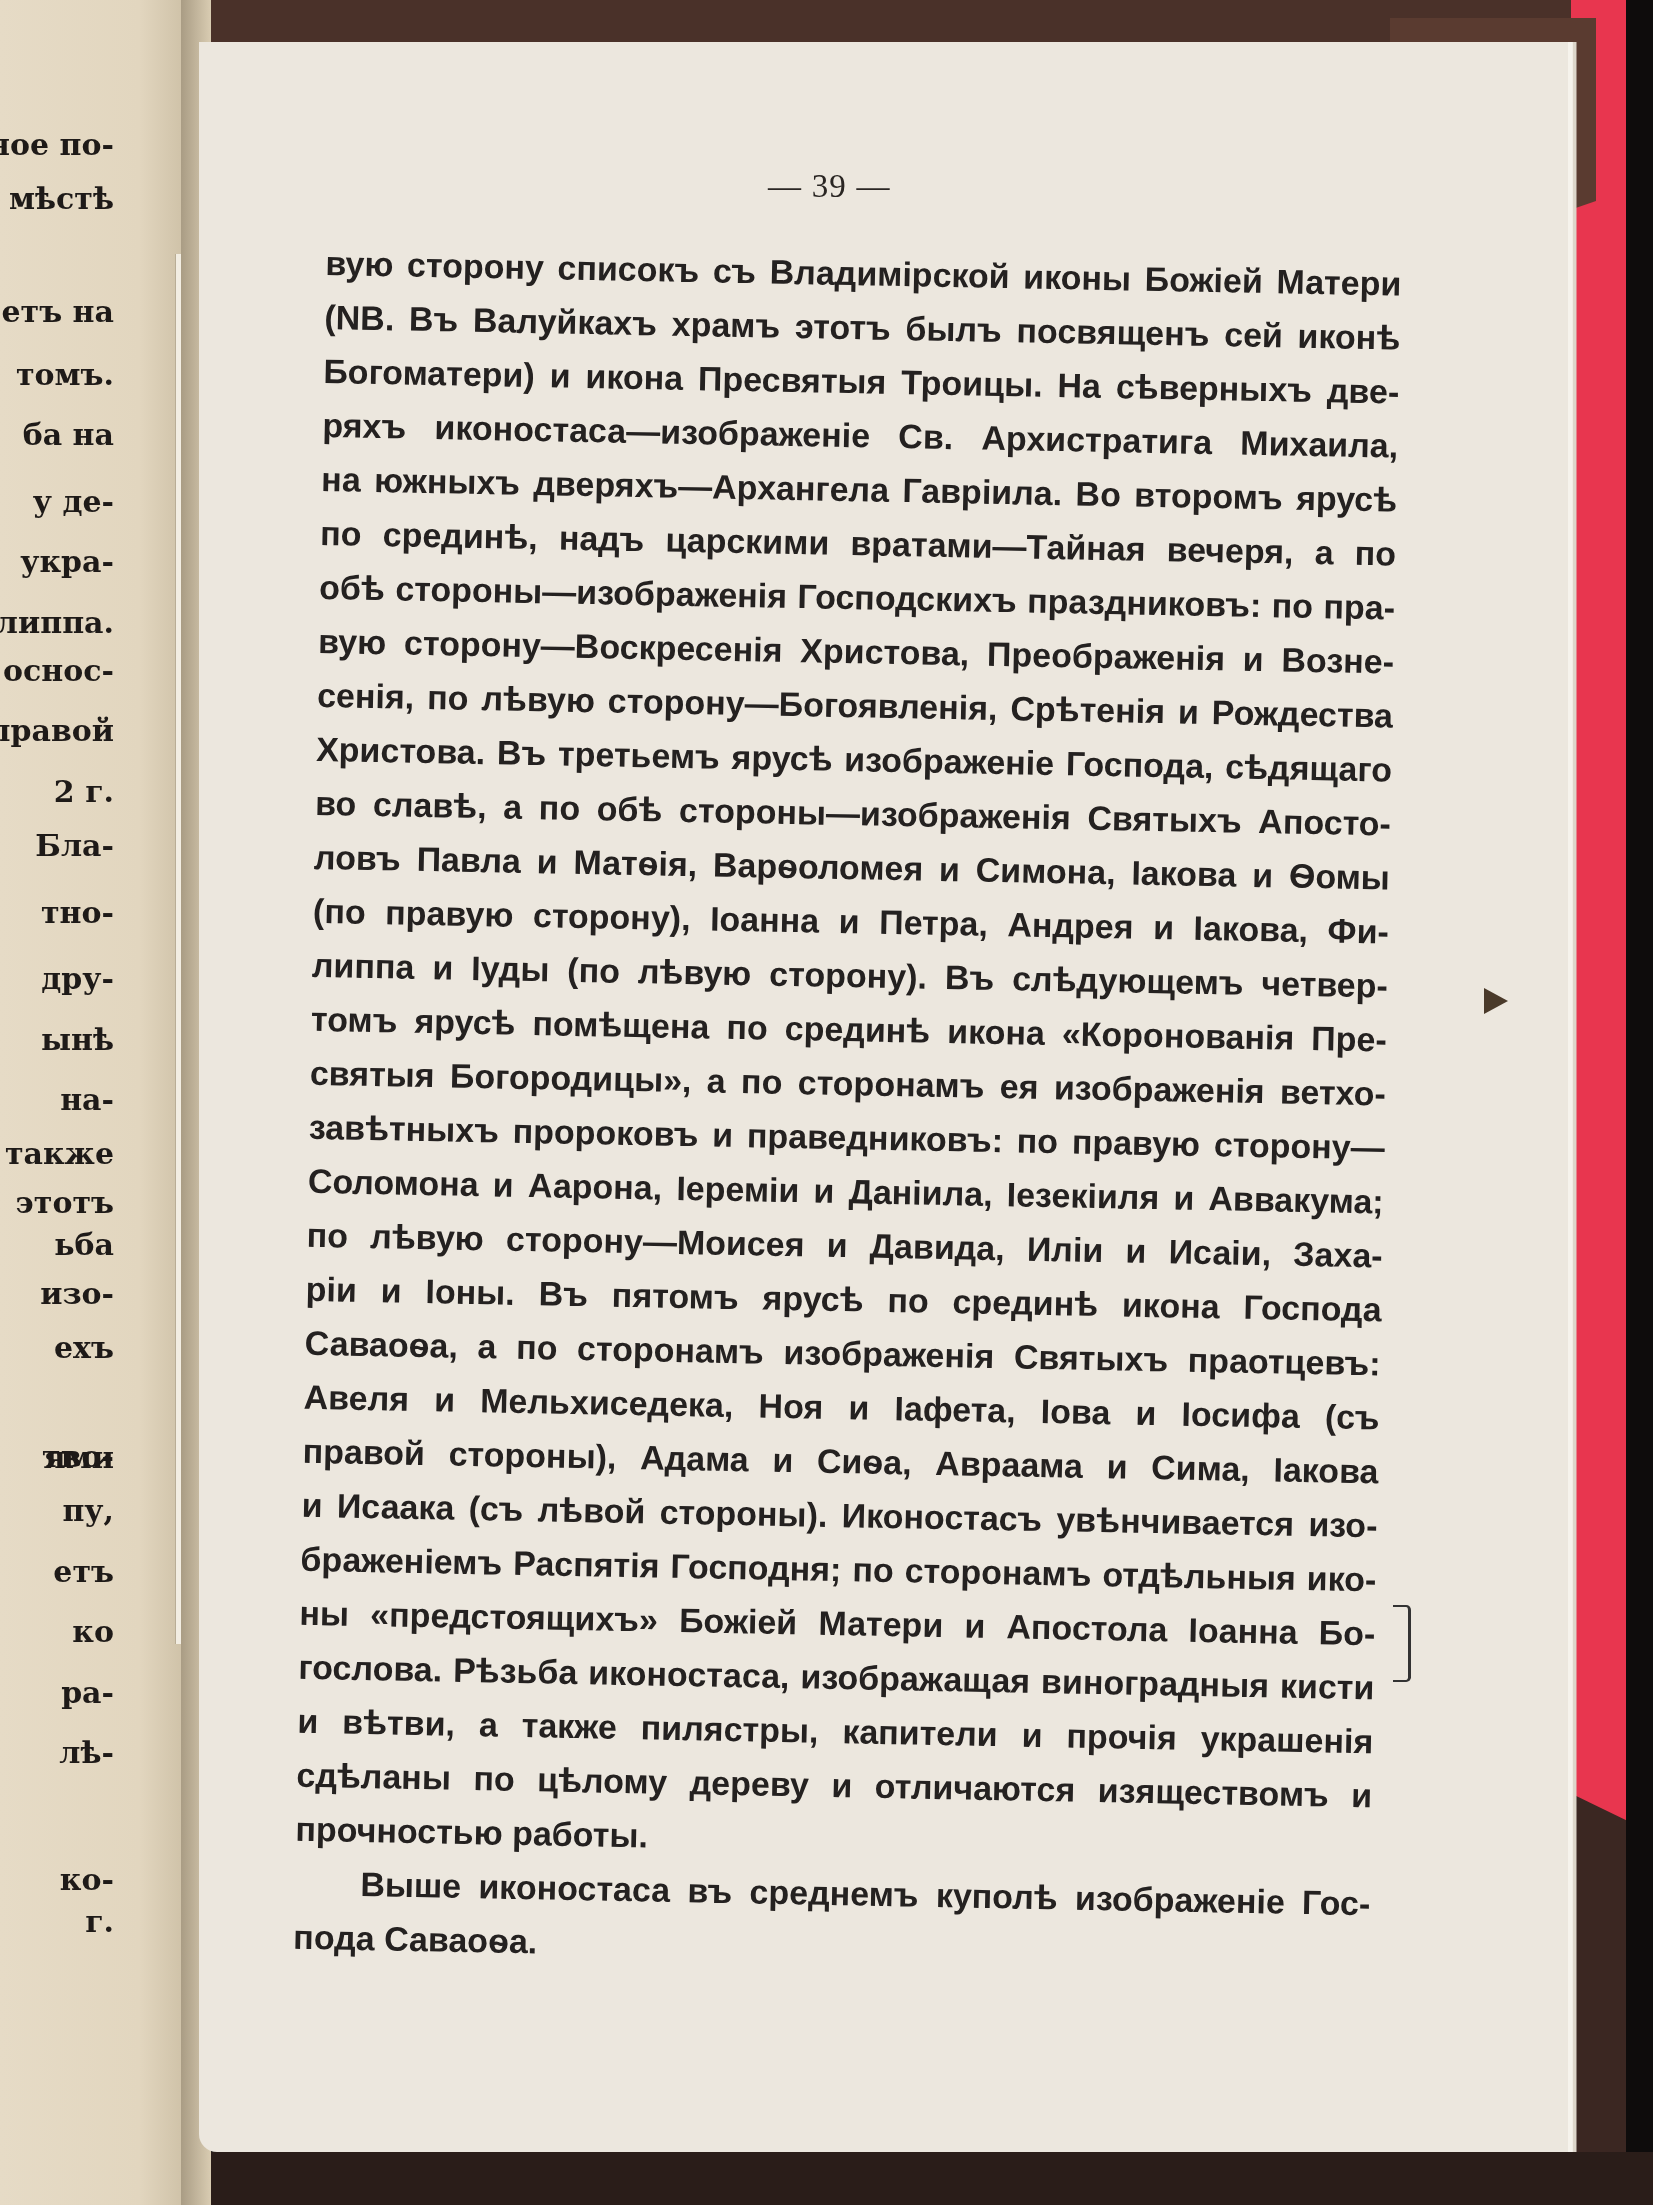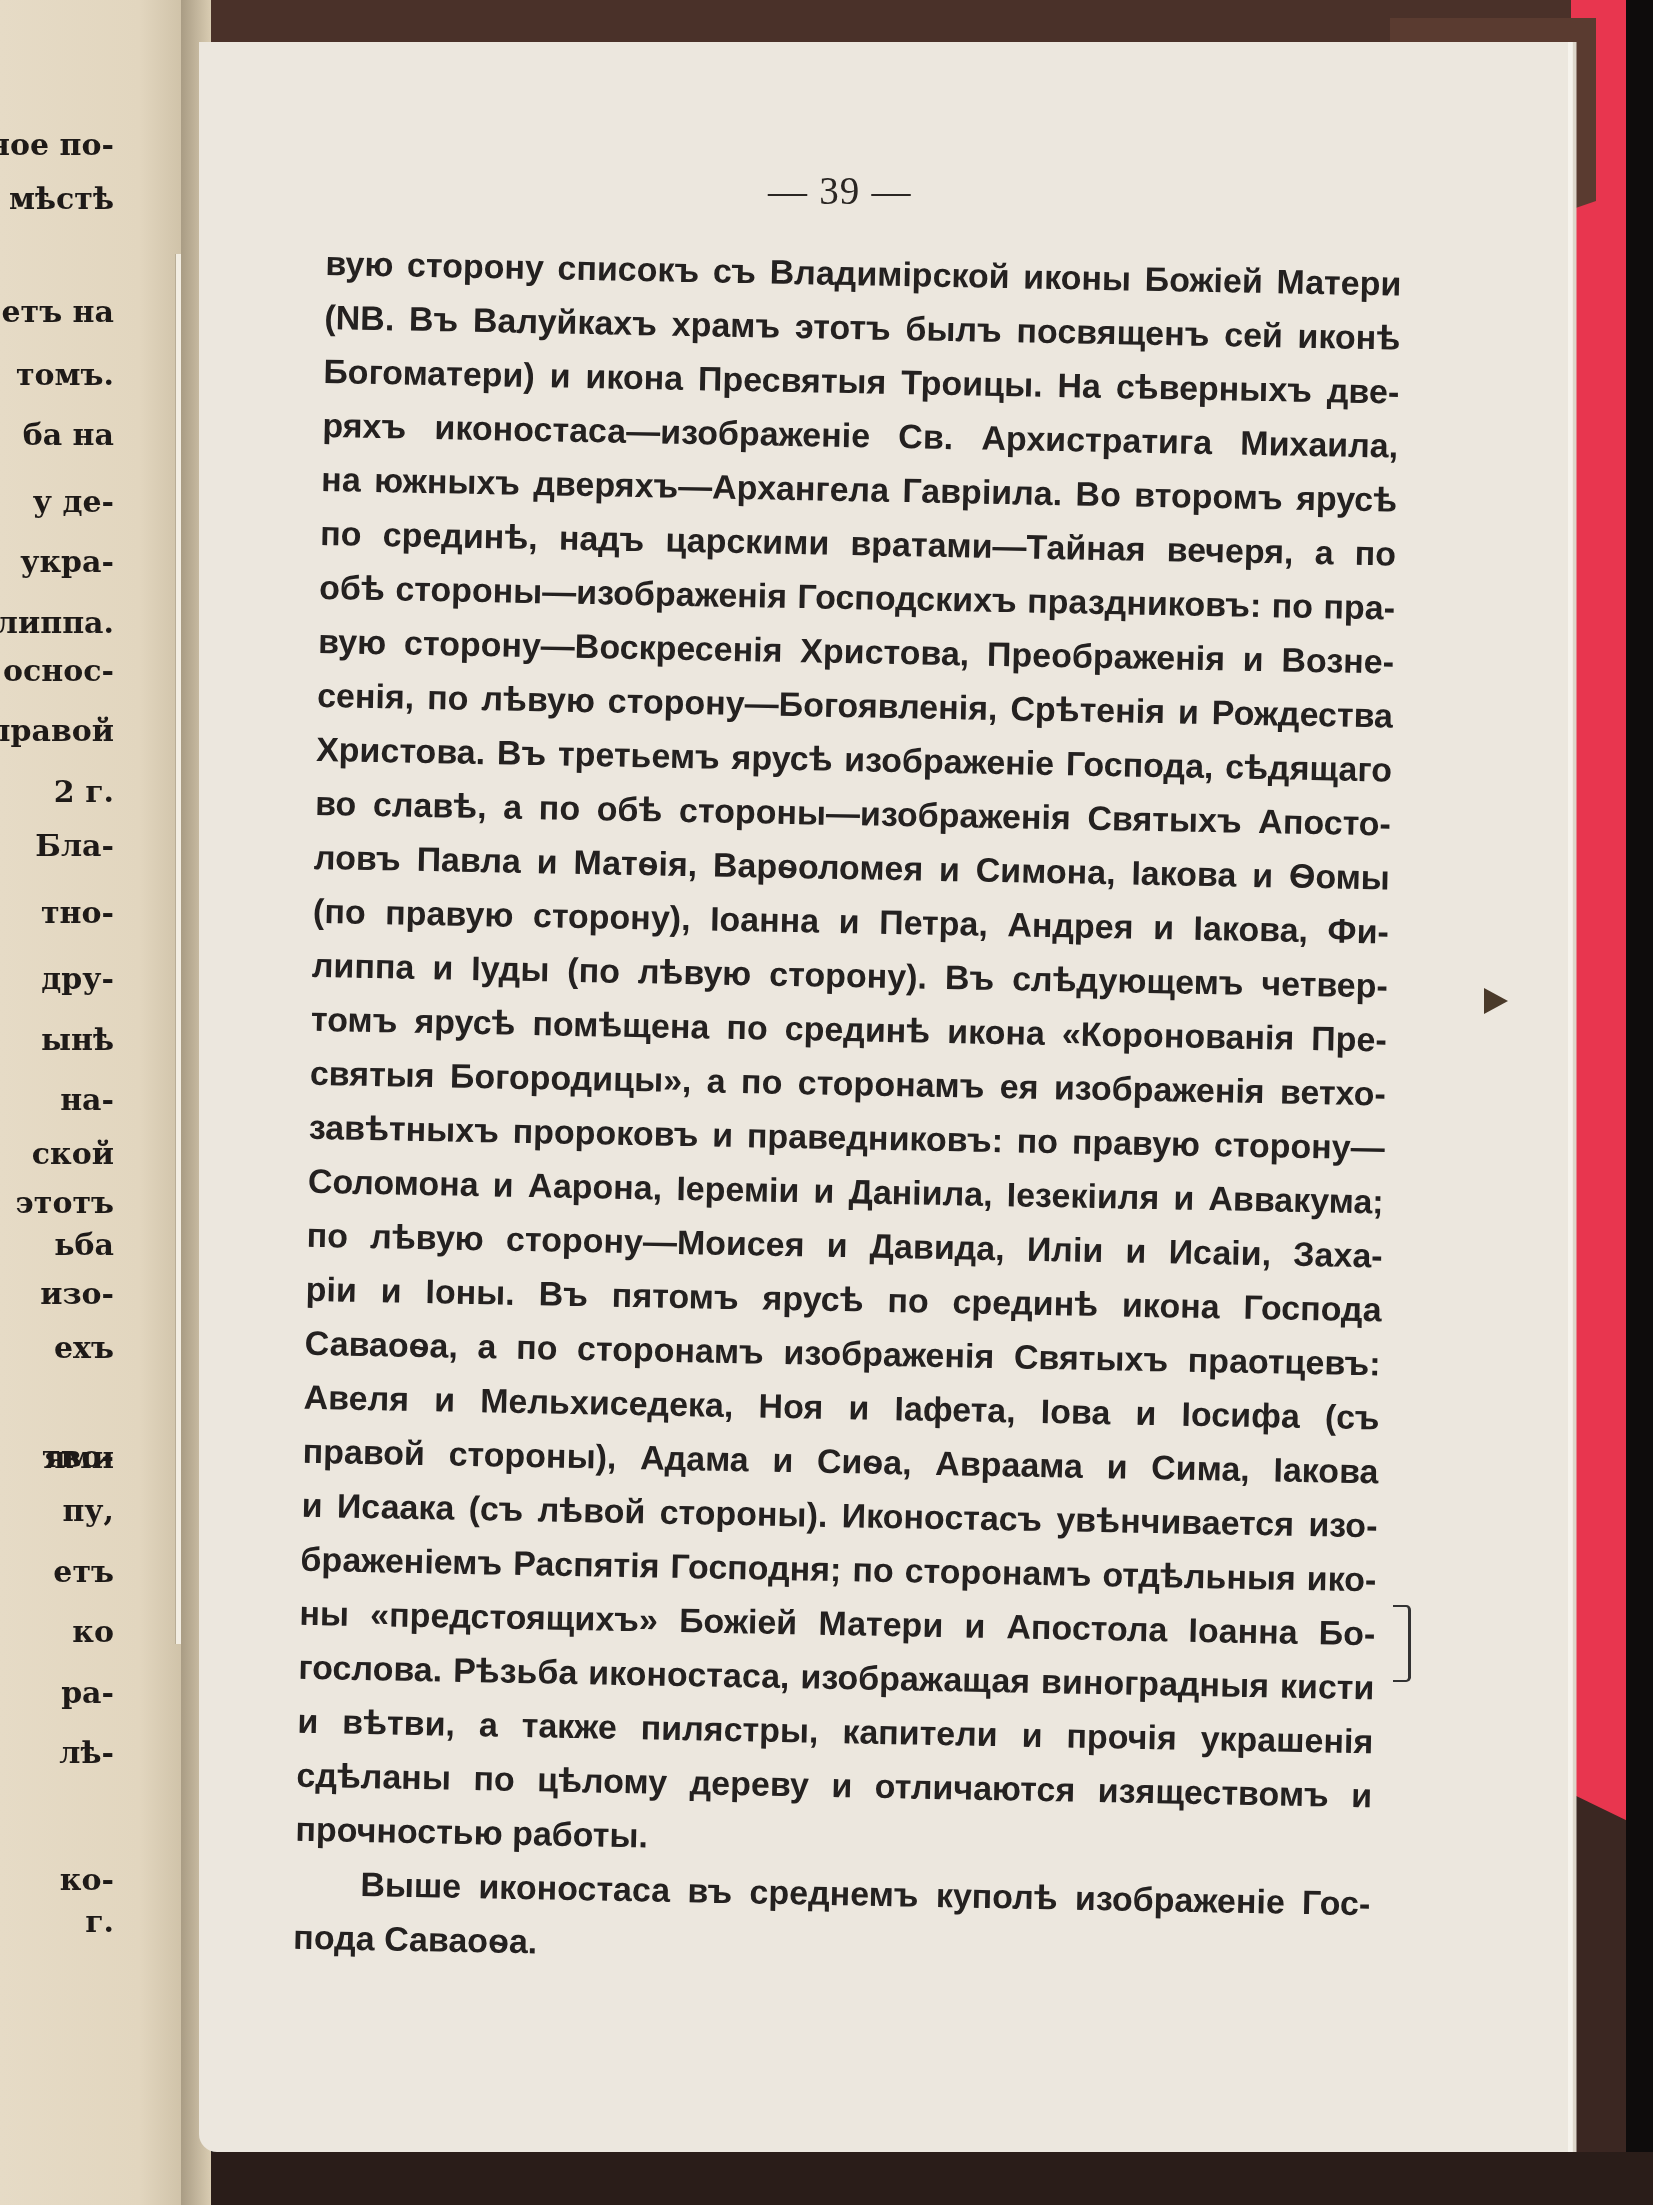--- a/index.html
+++ b/index.html
@@ -47,21 +47,21 @@
     background:linear-gradient(to right, #a99c84, #d9ccb2);
   }
   
   .page {
     position:absolute; left:199px; top:42px; width:1369px; height:2110px;
     background:#ece7de;
     box-shadow: 4.8px 0 0 #f6f3ec, 8.5px 0 0 #ddd6ca;
     border-bottom-left-radius:18px;
   }
   .page-number {
-    position:absolute; left:768px; top:168px; font-size:39px; color:#2a2623;
+    position:absolute; left:768px; top:168px; font-size:33px; color:#2a2623;
     font-family:"Liberation Serif", serif; letter-spacing:1.2px;
   }
   .text-block {
     position:absolute; left:326px; top:236px; width:1076px;
     font-family:"Liberation Sans", "DejaVu Sans", sans-serif;
     font-weight:bold; font-stretch:condensed;
     font-size:34px; line-height:54px; color:#242120;
     transform: rotate(1.1deg); transform-origin: left top;
   }
   .text-block .ln { display:block; white-space:nowrap; text-align:justify; text-align-last:justify; }
@@ -102,21 +102,21 @@
   <div class="line" style="top:544px">укра-</div>
   <div class="line" style="top:605px">липпа.</div>
   <div class="line" style="top:653px">оснос-</div>
   <div class="line" style="top:713px">правой</div>
   <div class="line" style="top:774px">2 г.</div>
   <div class="line" style="top:828px">Бла-</div>
   <div class="line" style="top:895px">тно-</div>
   <div class="line" style="top:961px">дру-</div>
   <div class="line" style="top:1022px">ынѣ</div>
   <div class="line" style="top:1082px">на-</div>
-  <div class="line" style="top:1136px">ской</div>
+  <div class="line" style="top:1136px">также</div>
   <div class="line" style="top:1185px">этотъ</div>
   <div class="line" style="top:1227px">ьба</div>
   <div class="line" style="top:1276px">изо-</div>
   <div class="line" style="top:1330px">ехъ</div>
   <div class="line" style="top:1440px">ями</div>
   <div class="line" style="top:1439px">тво-</div>
   <div class="line" style="top:1493px">пу,</div>
   <div class="line" style="top:1554px">етъ</div>
   <div class="line" style="top:1614px">ко</div>
   <div class="line" style="top:1675px">ра-</div>

